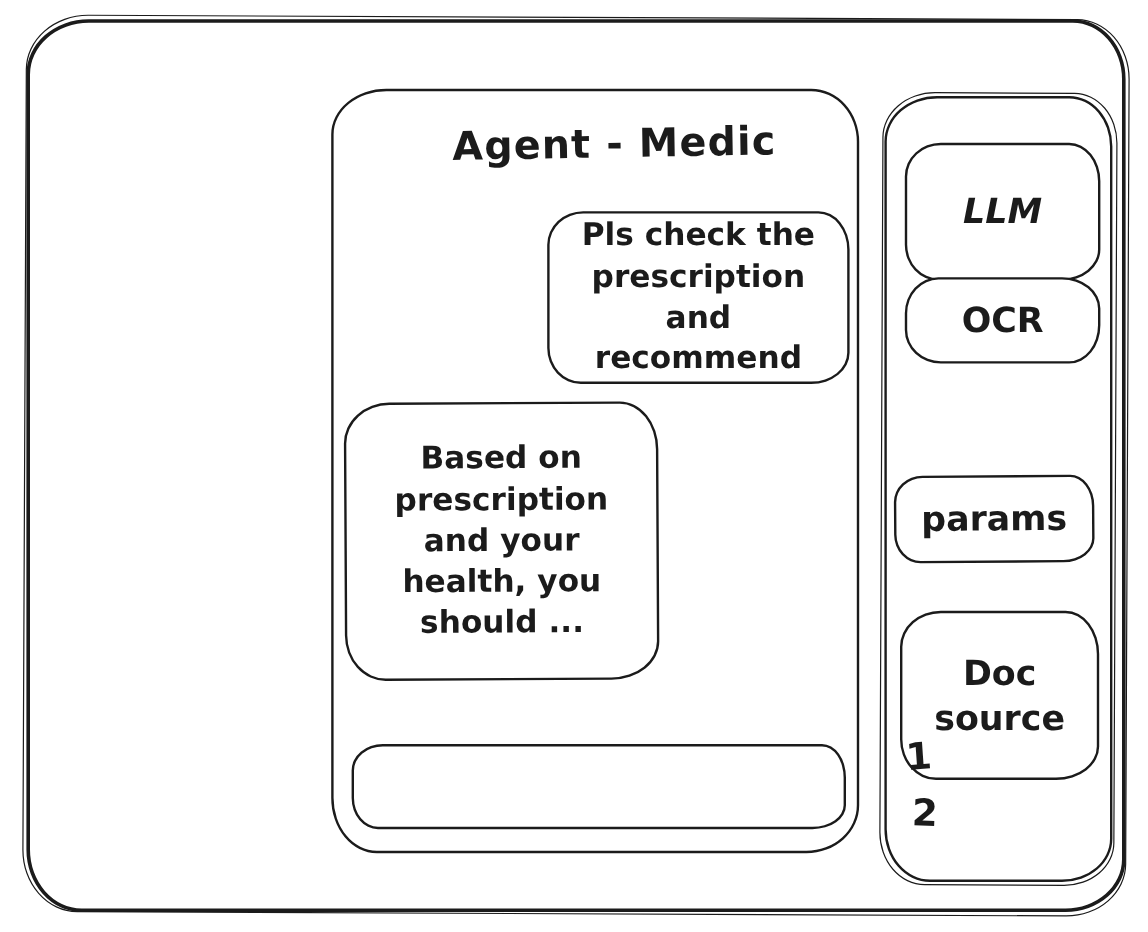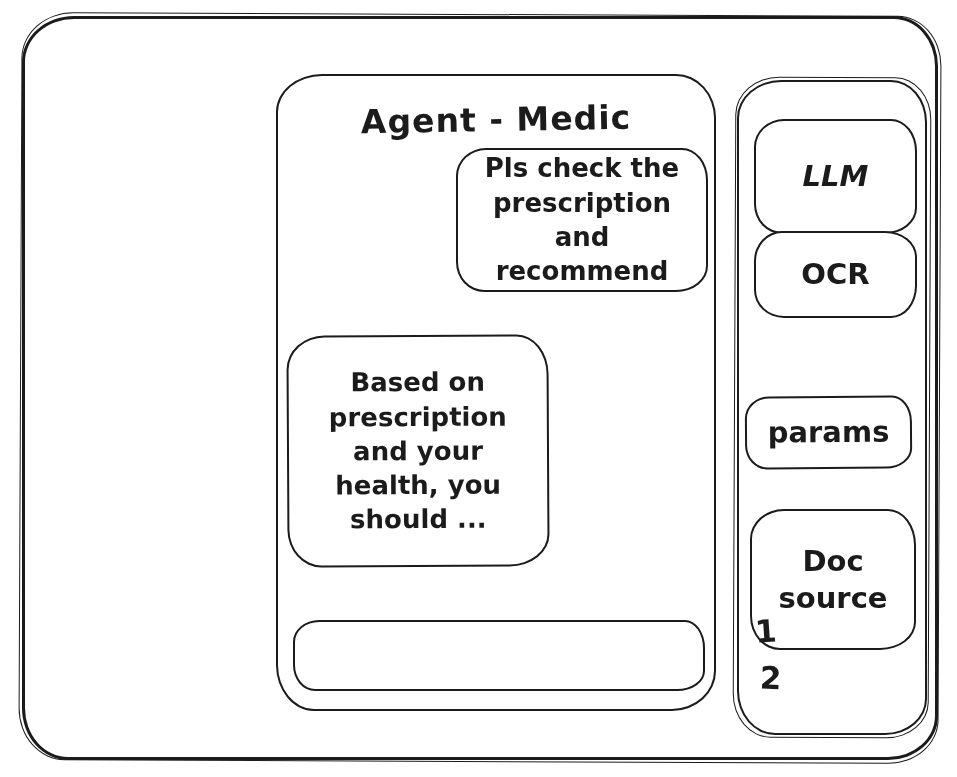--- a/index.html
+++ b/index.html
@@ -51,34 +51,35 @@
   .sidebar-left .panel-title { top: 26px; }
   .history-item {
     border-radius: 22px 18px 24px 20px / 20px 24px 18px 22px;
   }
   .history-item.i1 { left: 24px; top: 87px;  width: 186px; height: 75px; }
   .history-item.i2 { left: 20px; top: 203px; width: 177px; height: 77px; transform: rotate(0.4deg); }
   
   .chat-panel {
     left: 276px; top: 74px; width: 440px; height: 637px;
     border-radius: 46px 40px 44px 38px / 38px 44px 40px 46px;
+    padding-left: 16px;
   }
   .chat-panel .panel-title { top: 24px; }
   .bubble {
     display: flex;
     align-items: center;
     justify-content: center;
     text-align: center;
     font-size: 26px;
     font-weight: bold;
     line-height: 1.32;
     padding: 8px 14px;
   }
   .bubble.user {
-    left: 178px; top: 72px; width: 252px; height: 144px;
+    left: 178px; top: 100px; width: 252px; height: 144px;
     border-radius: 30px 26px 32px 28px / 28px 32px 26px 30px;
   }
   .bubble.agent {
     left: 9px; top: 259px; width: 262px; height: 232px;
     border-radius: 38px 32px 40px 34px / 34px 40px 32px 38px;
     transform: rotate(-0.3deg);
   }
   .chat-input {
     left: 15px; top: 544px; width: 412px; height: 71px;
     border-radius: 26px 20px 28px 22px / 22px 28px 20px 26px;
@@ -108,21 +109,21 @@
     line-height: 1.25;
     cursor: pointer;
     padding: 4px 8px;
   }
   .tool-btn.llm {
     left: 15px; top: 37px; width: 163px; height: 115px;
     border-radius: 30px 26px 32px 28px / 28px 32px 26px 30px;
     font-style: italic;
   }
   .tool-btn.ocr {
-    left: 15px; top: 149px; width: 163px; height: 87px;
+    left: 15px; top: 149px; width: 163px; height: 72px;
     border-radius: 28px 32px 26px 30px / 30px 26px 32px 28px;
   }
   .tool-btn.params {
     left: 6px; top: 314px; width: 167px; height: 73px;
     border-radius: 24px 20px 26px 22px / 22px 26px 20px 24px;
     transform: rotate(-0.4deg);
   }
   .tool-btn.docsource {
     left: 11px; top: 427px; width: 166px; height: 141px;
     border-radius: 34px 28px 36px 30px / 30px 36px 28px 34px;

